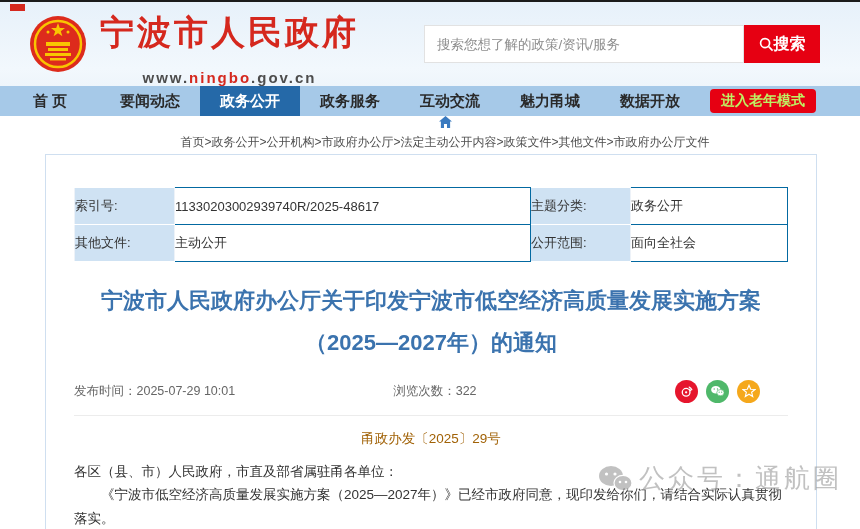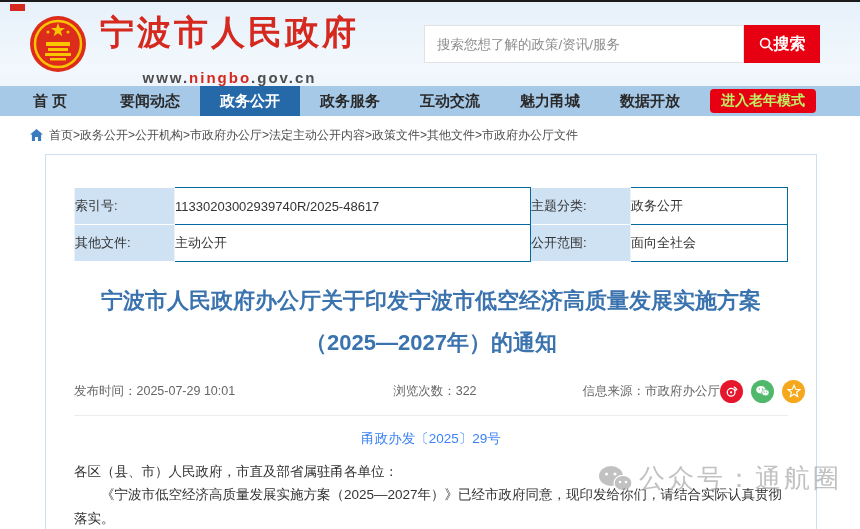--- a/index.html
+++ b/index.html
@@ -27,21 +27,21 @@
   .nav { height:30px; background:#a6c9e8; display:flex; align-items:stretch; }
   .nav-item { flex:1; display:flex; align-items:center; justify-content:center;
     font-size:15px; font-weight:bold; color:#2a2a2a; cursor:pointer; white-space:nowrap; }
   .nav-item.active { background:#2569a8; color:#fff; }
   .elder-btn { align-self:center; margin:0 44px 0 10px; width:106px; height:24px;
     background:#e60012; color:#bef264; border:none; border-radius:4px; font-size:14px;
     font-weight:bold; cursor:pointer; white-space:nowrap; }
 
   
   .breadcrumb { height:38px; display:flex; align-items:center; padding-left:30px; gap:6px;
-    background:#fff; }
+    background:#fff;flex-direction:column; }
   .breadcrumb-text { font-size:12px; color:#4d4d4d; cursor:pointer; }
 
   
   .panel { position:relative; margin-left:45px; width:772px; height:420px;
     border:1px solid #cfdff0; background:#fff; padding:32px 28px 0 28px; }
 
   table.doc-info { width:100%; border-collapse:collapse; }
   .doc-info td { height:37px; font-size:13px; color:#333; 
     border:1px solid #0369a1; background:#fff; }
   .doc-info td.lbl { width:100px; background:#cfe2f3; border-color:#fff #edf2f8 #fff #edf2f8; }
@@ -52,21 +52,21 @@
 
   .meta-row { margin-top:16px; display:flex; align-items:center; font-size:12.5px; color:#666;
     padding-bottom:12px; border-bottom:1px solid #ececec; }
   .meta-item { white-space:nowrap; }
   .m2 { margin-left:158px; } .m3 { margin-left:106px; }
   .share { margin-left:auto; margin-right:28px; display:flex; gap:8px; }
   .share-ic { width:23px; height:23px; border-radius:50%; display:flex; align-items:center;
     justify-content:center; cursor:pointer; }
   .weibo { background:#e6162d; } .wechat { background:#4fb86a; } .qzone { background:#f5a81c; }
 
-  .doc-number { margin-top:14px; text-align:center; font-size:13.5px; color:#3b82f6; }
+  .doc-number { margin-top:14px; text-align:center; font-size:13.5px; color:#a16207; }
   .body-text { margin-top:12px; font-size:13.5px; color:#333; line-height:1.75; }
   .body-text p.indent { text-indent:2em; }
 
   .watermark { position:absolute; top:306px; right:-26px; display:flex; align-items:center;
     gap:6px; opacity:0.55; pointer-events:none; }
   .watermark-text { font-size:26px; color:#8f8f8f; letter-spacing:3px; white-space:nowrap; }
 </style>
 </head>
 <body>
 
@@ -137,21 +137,20 @@
       <td>面向全社会</td>
     </tr>
   </tbody>
     </table>
 
   <h2 class="article-title">宁波市人民政府办公厅关于印发宁波市低空经济高质量发展实施方案（2025—2027年）的通知</h2>
 
   <div class="meta-row">
     <span class="meta-item"><span>发布时间：</span><span>2025-07-29 10:01</span></span>
     <span class="meta-item m2"><span>浏览次数：</span><span>322</span></span>
-    <span class="meta-item m3"><span>信息来源：</span><span>市政府办公厅</span></span>
     <span class="share">
       <span class="share-ic weibo">
         <svg width="14" height="14" viewBox="0 0 16 16">
           <circle cx="7" cy="9.5" r="4.4" fill="none" stroke="#fff" stroke-width="1.5"></circle>
           <circle cx="7" cy="9.5" r="1.3" fill="#fff"></circle>
           <path d="M10.5 3.5 a5.5 5.5 0 0 1 3 3" fill="none" stroke="#fff" stroke-width="1.4" stroke-linecap="round"></path>
           <path d="M10.8 6 a3 3 0 0 1 1.5 1.6" fill="none" stroke="#fff" stroke-width="1.4" stroke-linecap="round"></path>
         </svg>
       </span>
       <span class="share-ic wechat">

